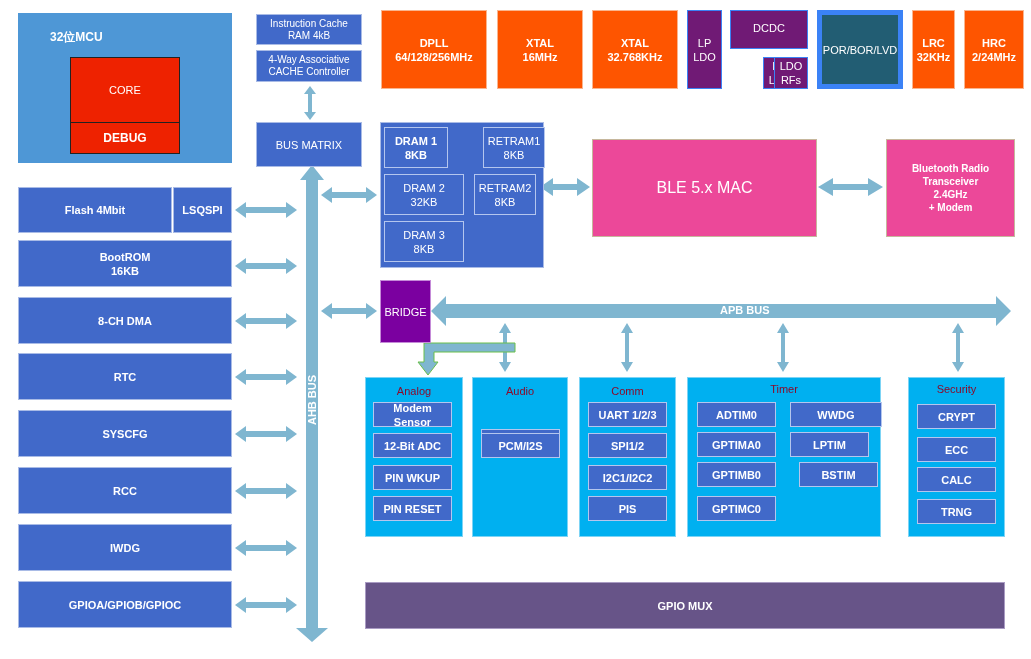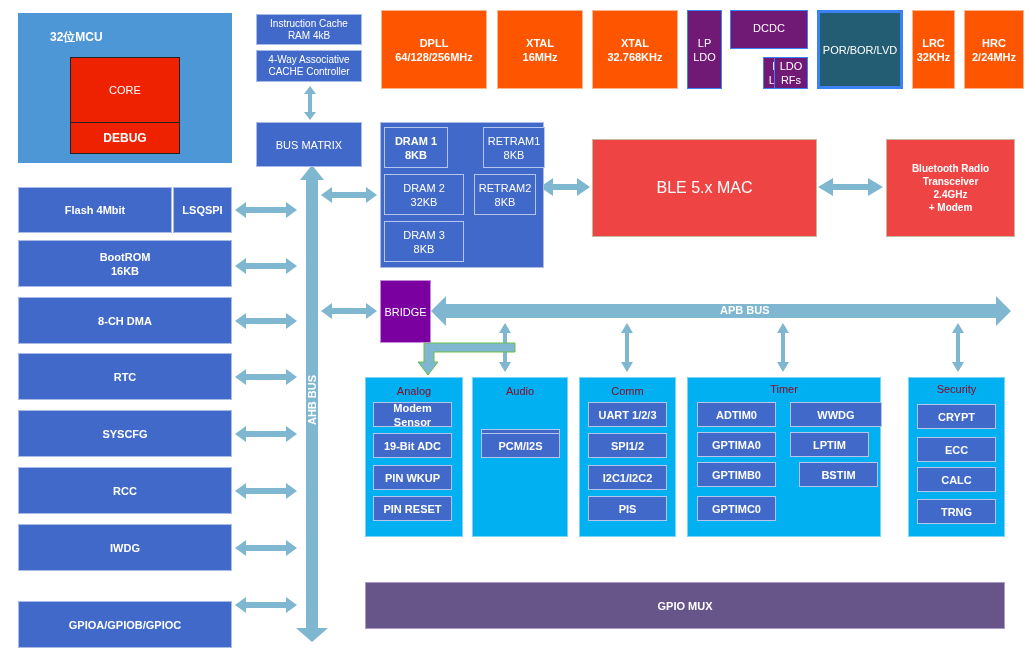--- a/index.html
+++ b/index.html
@@ -2,22 +2,22 @@
 <html><head>
 <meta charset="utf-8">
 <style>
   html,body{margin:0;padding:0;background:#ffffff;}
   body{width:1031px;height:659px;position:relative;overflow:hidden;font-family:"Liberation Sans",sans-serif;}
   .box{position:absolute;box-sizing:border-box;display:flex;align-items:center;justify-content:center;text-align:center;color:#ffffff;font-size:11px;line-height:14px;white-space:pre-line;font-weight:bold;}
   .blue{background:#4169c9;border:1px solid #a9bbe6;}
   .lightblue{background:#4e97d6;}
   .orange{background:#fe5500;border:1px solid #f9b58f;}
   .violet{background:#701a75;border:1px solid #3b82f6;}
-  .teal{background:#225d73;border:3px solid #3b82f6;}
-  .brown{background:#ef4444;border:1px solid #c6b79c;font-weight:normal;}
+  .teal{background:#225d73;border:5px solid #3b82f6;}
+  .brown{background:#ec4899;border:1px solid #c6b79c;font-weight:normal;}
   .cyan{background:#00b0f0;border:1px solid #7dd4f5;}
   .inner{position:absolute;box-sizing:border-box;background:#4169c9;border:1.5px solid #b4c6ee;color:#fff;display:flex;align-items:center;justify-content:center;text-align:center;font-size:11px;line-height:14px;white-space:pre-line;font-weight:bold;}
   .group-title{position:absolute;left:0;right:0;top:6px;text-align:center;color:#8b0a2a;font-size:11px;font-weight:normal;}
   svg.arrows{position:absolute;left:0;top:0;}
 </style>
 </head>
 <body>
 
 <svg class="arrows" width="1031" height="659">
   <g fill="#7fb6d0">
@@ -116,31 +116,31 @@
 
 <div class="box blue" style="left:18px;top:187px;width:154px;height:46px;"><span>Flash 4Mbit</span></div>
 <div class="box blue" style="left:173px;top:187px;width:59px;height:46px;"><span>LSQSPI</span></div>
 <div class="box blue" style="left:18px;top:240px;width:214px;height:47px;"><span>BootROM
 16KB</span></div>
 <div class="box blue" style="left:18px;top:297px;width:214px;height:47px;"><span>8-CH DMA</span></div>
 <div class="box blue" style="left:18px;top:353px;width:214px;height:47px;"><span>RTC</span></div>
 <div class="box blue" style="left:18px;top:410px;width:214px;height:47px;"><span>SYSCFG</span></div>
 <div class="box blue" style="left:18px;top:467px;width:214px;height:47px;"><span>RCC</span></div>
 <div class="box blue" style="left:18px;top:524px;width:214px;height:47px;"><span>IWDG</span></div>
-<div class="box blue" style="left:18px;top:601px;width:214px;height:47px;"><span>GPIOA/GPIOB/GPIOC</span></div>
+<div class="box blue" style="left:18px;top:581px;width:214px;height:47px;"><span>GPIOA/GPIOB/GPIOC</span></div>
 
 <div class="box" style="left:380px;top:280px;width:51px;height:63px;background:#7b00a0;border:1px solid #c58bd8;font-weight:normal;"><span>BRIDGE</span></div>
 
 <div style="position:absolute;left:720px;top:304px;color:#fff;font-size:11px;font-weight:bold;">APB BUS</div>
 
 <div class="box cyan" style="left:365px;top:377px;width:98px;height:160px;">
   <span class="group-title">Analog</span>
 </div>
 <div class="inner" style="left:373px;top:402px;width:79px;height:25px;">Modem Sensor</div>
-<div class="inner" style="left:373px;top:433px;width:79px;height:25px;">19-Bit ADC</div>
+<div class="inner" style="left:373px;top:433px;width:79px;height:25px;">12-Bit ADC</div>
 <div class="inner" style="left:373px;top:465px;width:79px;height:25px;">PIN WKUP</div>
 <div class="inner" style="left:373px;top:496px;width:79px;height:25px;">PIN RESET</div>
 
 <div class="box cyan" style="left:472px;top:377px;width:96px;height:160px;">
   <span class="group-title">Audio</span>
 </div>
 <div class="inner" style="left:481px;top:402px;width:79px;height:25px;margin-top:27px;">PDM</div>
 <div class="inner" style="left:481px;top:433px;width:79px;height:25px;">PCM/I2S</div>
 
 <div class="box cyan" style="left:579px;top:377px;width:97px;height:160px;">

